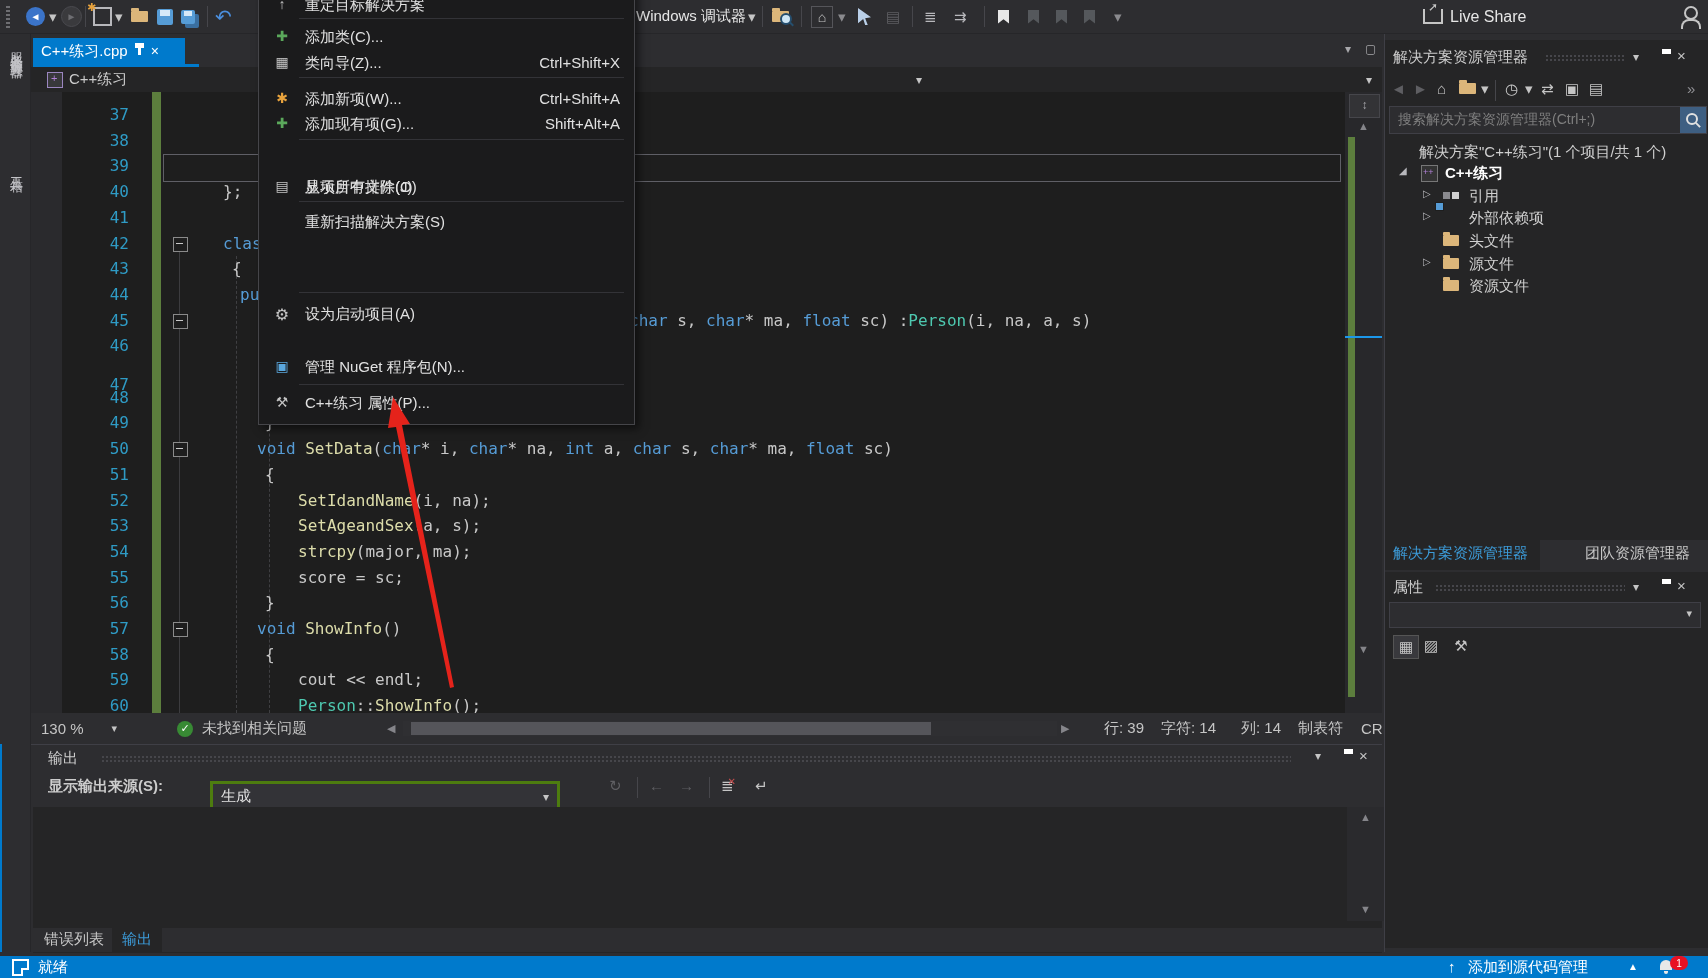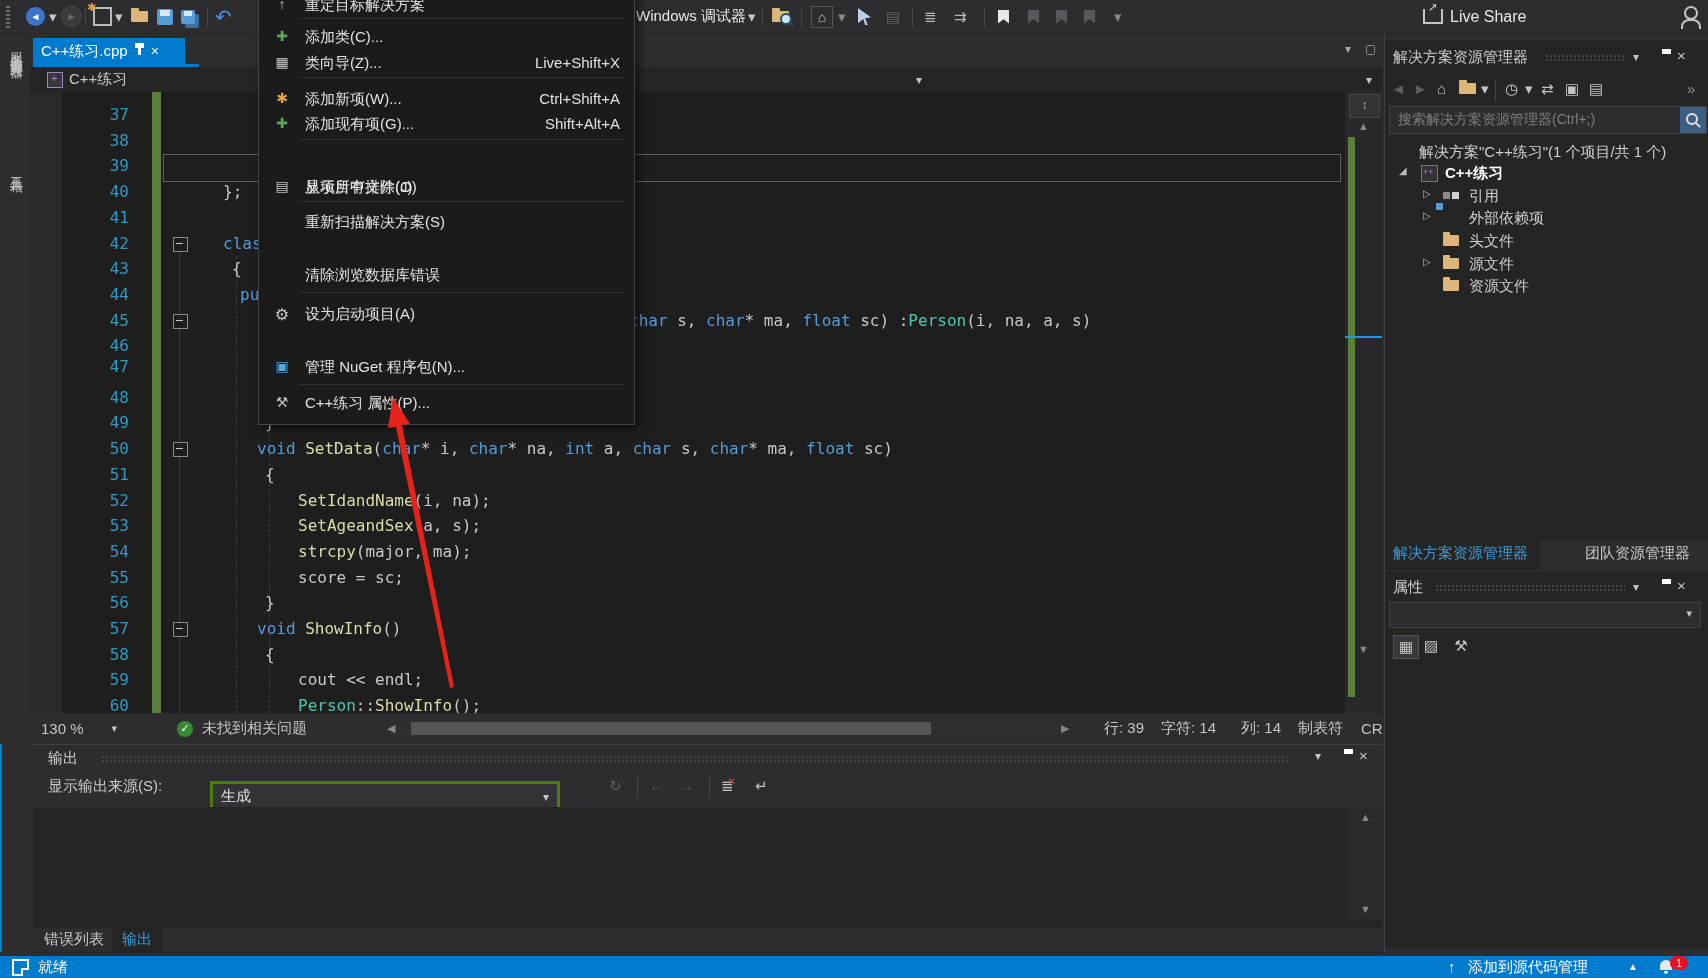--- a/index.html
+++ b/index.html
@@ -281,21 +281,21 @@
         <div class="code-line" style="top: 10px;"><div class="lineno">37</div><div style="position: absolute; left: 226px;"><span class="seg-k">char</span></div></div>
         <div class="code-line" style="top: 35.7px;"><div class="lineno">38</div><div style="position: absolute; left: 226px;"><span class="seg-k">int</span></div></div>
         <div class="code-line" style="top: 61.4px;"><div class="lineno">39</div><div style="position: absolute; left: 226px;"><span class="seg-k">char</span></div></div>
         <div class="code-line" style="top: 87.1px;"><div class="lineno">40</div><div style="position: absolute; left: 192px;"><span class="seg-p">};</span></div></div>
         <div class="code-line" style="top: 112.8px;"><div class="lineno">41</div><div style="position: absolute; left: 192px;"></div></div>
         <div class="code-line" style="top: 138.5px;"><div class="lineno">42</div><div style="position: absolute; left: 192px;"><span class="seg-k">class </span><span class="seg-t">U</span></div></div>
         <div class="code-line" style="top: 164.2px;"><div class="lineno">43</div><div style="position: absolute; left: 201px;"><span class="seg-p">{</span></div></div>
         <div class="code-line" style="top: 189.9px;"><div class="lineno">44</div><div style="position: absolute; left: 209px;"><span class="seg-k">public</span><span class="seg-p">:</span></div></div>
         <div class="code-line" style="top: 215.6px;"><div class="lineno">45</div><div style="position: absolute; left: 226px;"><span class="seg-f">Und</span></div><div style="position: absolute; left: 598px;"><span class="seg-k">char</span><span class="seg-p"> s, </span><span class="seg-k">char</span><span class="seg-p">* ma, </span><span class="seg-k">float</span><span class="seg-p"> sc) :</span><span class="seg-t">Person</span><span class="seg-p">(i, na, a, s)</span></div></div>
         <div class="code-line" style="top: 241.3px;"><div class="lineno">46</div><div style="position: absolute; left: 234px;"><span class="seg-p">{</span></div></div>
-        <div class="code-line" style="top: 262px;"><div class="lineno">47</div><div style="position: absolute; left: 234px;"></div></div>
+        <div class="code-line" style="top: 280px;"><div class="lineno">47</div><div style="position: absolute; left: 234px;"></div></div>
         <div class="code-line" style="top: 292.7px;"><div class="lineno">48</div><div style="position: absolute; left: 234px;"></div></div>
         <div class="code-line" style="top: 318.4px;"><div class="lineno">49</div><div style="position: absolute; left: 234px;"><span class="seg-p">}</span></div></div>
         <div class="code-line" style="top: 344.1px;"><div class="lineno">50</div><div style="position: absolute; left: 226px;"><span class="seg-k">void </span><span class="seg-f">SetData</span><span class="seg-p">(</span><span class="seg-k">char</span><span class="seg-p">* i, </span><span class="seg-k">char</span><span class="seg-p">* na, </span><span class="seg-k">int</span><span class="seg-p"> a, </span><span class="seg-k">char</span><span class="seg-p"> s, </span><span class="seg-k">char</span><span class="seg-p">* ma, </span><span class="seg-k">float</span><span class="seg-p"> sc)</span></div></div>
         <div class="code-line" style="top: 369.8px;"><div class="lineno">51</div><div style="position: absolute; left: 234px;"><span class="seg-p">{</span></div></div>
         <div class="code-line" style="top: 395.5px;"><div class="lineno">52</div><div style="position: absolute; left: 267px;"><span class="seg-f">SetIdandName</span><span class="seg-p">(i, na);</span></div></div>
         <div class="code-line" style="top: 421.2px;"><div class="lineno">53</div><div style="position: absolute; left: 267px;"><span class="seg-f">SetAgeandSex</span><span class="seg-p">(a, s);</span></div></div>
         <div class="code-line" style="top: 446.9px;"><div class="lineno">54</div><div style="position: absolute; left: 267px;"><span class="seg-f">strcpy</span><span class="seg-p">(major, ma);</span></div></div>
         <div class="code-line" style="top: 472.6px;"><div class="lineno">55</div><div style="position: absolute; left: 267px;"><span class="seg-p">score = sc;</span></div></div>
         <div class="code-line" style="top: 498.3px;"><div class="lineno">56</div><div style="position: absolute; left: 234px;"><span class="seg-p">}</span></div></div>
         <div class="code-line" style="top: 524px;"><div class="lineno">57</div><div style="position: absolute; left: 226px;"><span class="seg-k">void </span><span class="seg-f">ShowInfo</span><span class="seg-p">()</span></div></div>
@@ -339,21 +339,21 @@
     <div class="st-item" style="left:1267px;">制表符</div>
     <div class="st-item" style="left:1330px;">CRLF</div>
   </div>
 
   <div id="output">
     <div class="panel-title" style="position:absolute;left:17px;top:4px;">输出</div>
     <div class="dotted" style="position:absolute;left:70px;top:10px;width:1190px;height:7px;"></div>
     <span class="win-btn" style="left:1284px;top:4px;font-size:12px;">▾</span>
     <span class="win-btn" style="left:1306px;top:8px;"><span class="pin-ic" style="background:#C5C5C5;"></span></span>
     <span class="win-btn" style="left:1328px;top:2px;font-size:15px;">×</span>
-    <div style="position:absolute;left:17px;top:32px;font-size:15px;color:#CCC;">显示输出来源(S):</div>
+    <div style="position:absolute;left:17px;top:32px;font-size:15px;color:#CCC;font-weight:bold;">显示输出来源(S):</div>
     <div id="out-combo">
       <span>生成</span>
       <span class="cdrop">▾</span>
     </div>
     <div id="out-icons" style="position: absolute; left: 0px; top: 26px; width: 800px; height: 28px;">
         <div class="tb-item" style="left: 578px; height: 28px;">
           <div class="tb-glyph" style="color: rgb(94, 94, 98);">↻</div>
         </div>
         <div class="tb-sep" style="left: 606px;"></div>
         <div class="tb-item" style="left: 618px; height: 28px;">
@@ -510,44 +510,41 @@
         <div class="menu-ic mi-retarget"></div>
         <div class="mi-label" style="position: absolute; left: 46px; top: 4px;">重定目标解决方案</div>
       </div>
       <div class="menu-item" style="top: 37px;">
         <div class="menu-ic mi-add-class"></div>
         <div class="mi-label" style="position: absolute; left: 46px; top: 4px;">添加类(C)...</div>
       </div>
       <div class="menu-item" style="top: 63px;">
         <div class="menu-ic mi-class-wizard"></div>
         <div class="mi-label" style="position: absolute; left: 46px; top: 4px;">类向导(Z)...</div>
-        <div class="mi-short" style="position: absolute; right: 14px; top: 4px;">Live+Shift+X</div>
+        <div class="mi-short" style="position: absolute; right: 14px; top: 4px;">Ctrl+Shift+X</div>
       </div>
       <div class="menu-item" style="top: 99px;">
         <div class="menu-ic mi-new-item"></div>
         <div class="mi-label" style="position: absolute; left: 46px; top: 4px;">添加新项(W)...</div>
         <div class="mi-short" style="position: absolute; right: 14px; top: 4px;">Ctrl+Shift+A</div>
       </div>
       <div class="menu-item" style="top: 124px;">
         <div class="menu-ic mi-existing-item"></div>
         <div class="mi-label" style="position: absolute; left: 46px; top: 4px;">添加现有项(G)...</div>
         <div class="mi-short" style="position: absolute; right: 14px; top: 4px;">Shift+Alt+A</div>
       </div>
       <div class="menu-item" style="top: 159px; margin-top: 28px;">
         <div class="mi-label" style="position: absolute; left: 46px; top: 4px;">从项目中排除(J)</div>
       </div>
       <div class="menu-item" style="top: 187px;">
         <div class="menu-ic mi-show-all"></div>
         <div class="mi-label" style="position: absolute; left: 46px; top: 4px;">显示所有文件(O)</div>
       </div>
       <div class="menu-item" style="top: 222px;">
         <div class="mi-label" style="position: absolute; left: 46px; top: 4px;">重新扫描解决方案(S)</div>
-      </div>
-      <div class="menu-item" style="top: 275px;">
-        <div class="mi-label" style="position: absolute; left: 46px; top: 4px;">清除浏览数据库错误</div>
       </div>
       <div class="menu-item" style="top: 314px;">
         <div class="menu-ic mi-gear"></div>
         <div class="mi-label" style="position: absolute; left: 46px; top: 4px;">设为启动项目(A)</div>
       </div>
       <div class="menu-item" style="top: 367px;">
         <div class="menu-ic mi-nuget"></div>
         <div class="mi-label" style="position: absolute; left: 46px; top: 4px;">管理 NuGet 程序包(N)...</div>
       </div>
       <div class="menu-item" style="top: 403px;">

